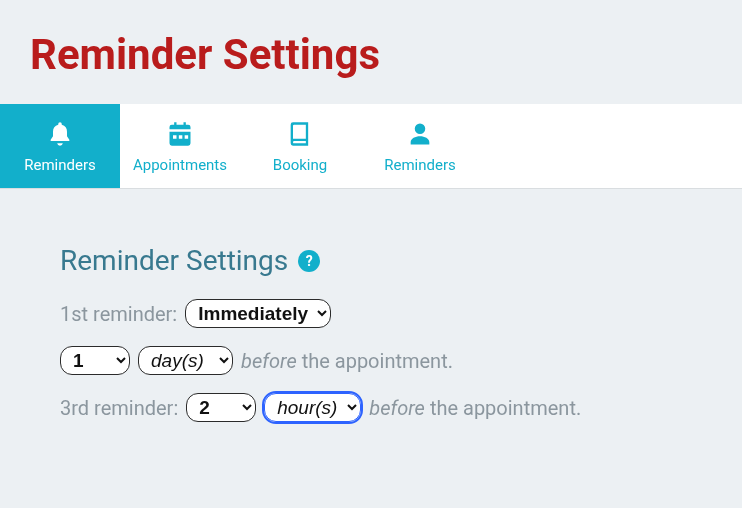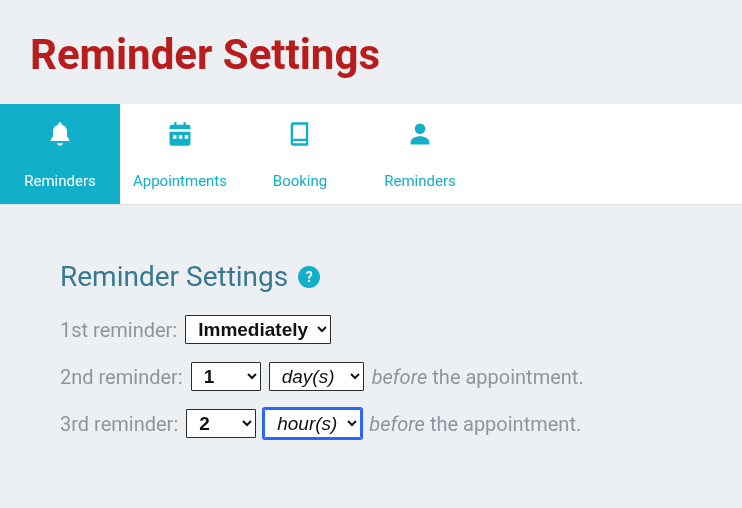--- a/index.html
+++ b/index.html
@@ -30,21 +30,21 @@
     flex: 0 0 auto;
     width: 120px;
     text-align: center;
     padding: 16px 10px 14px 10px;
     color: #12afcb;
     font-size: 15px;
     cursor: pointer;
     display: flex;
     flex-direction: column;
     align-items: center;
-    gap: 24px;
+    gap: 8px;
   }
   .tab.active {
     background: #12afcb;
     color: #ffffff;
   }
   .tab .icon { width: 28px; height: 28px; display:flex; align-items:center; justify-content:center; }
   .tab .icon svg { width: 28px; height: 28px; }
   .tab .label { font-size: 15px; }
   .content {
     padding: 55px 60px 30px 60px;
@@ -79,21 +79,21 @@
     flex-wrap: wrap;
     gap: 8px;
   }
   .row .lbl { white-space: nowrap; }
   .row .italic { font-style: italic; }
   select.sel {
     font-size: 19px;
     font-weight: 600;
     color: #111;
     border: 1px solid #2b2b2b;
-    border-radius: 1px;
+    border-radius: 12px;
     padding: 2px 6px 2px 8px;
     background: #fff;
     cursor: pointer;
   }
   select.sel.narrow { min-width: 70px; }
   select.sel.unit { min-width: 95px; font-weight: 500; font-style: italic; }
   select.sel.focused {
     outline: 2px solid #2d63ff;
     outline-offset: 0;
     border-color: #2d63ff;
@@ -155,21 +155,20 @@
   </h2>
 
   <div class="row">
     <span class="lbl">1st reminder:</span>
     <select class="sel">
       <option>Immediately</option>
     </select>
   </div>
 
   <div class="row">
-    <span class="lbl">2nd reminder:</span>
     <select class="sel narrow">
       <option>1</option>
     </select>
     <select class="sel unit">
       <option>day(s)</option>
     </select>
     <span class="suffix">
       <span class="italic">before</span>
       <span>the appointment.</span>
     </span>

